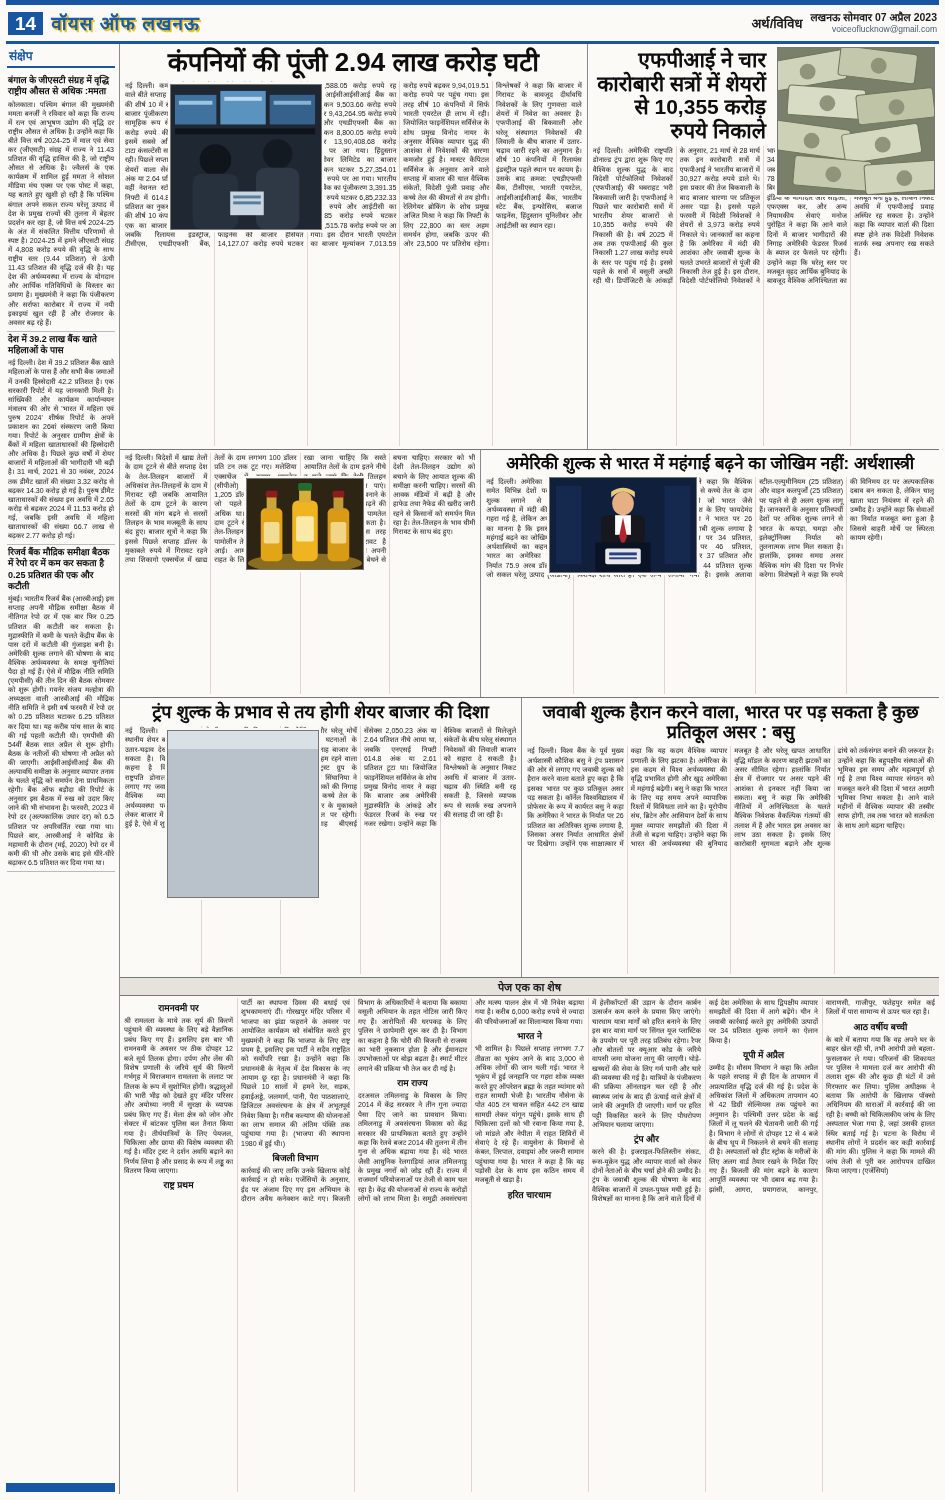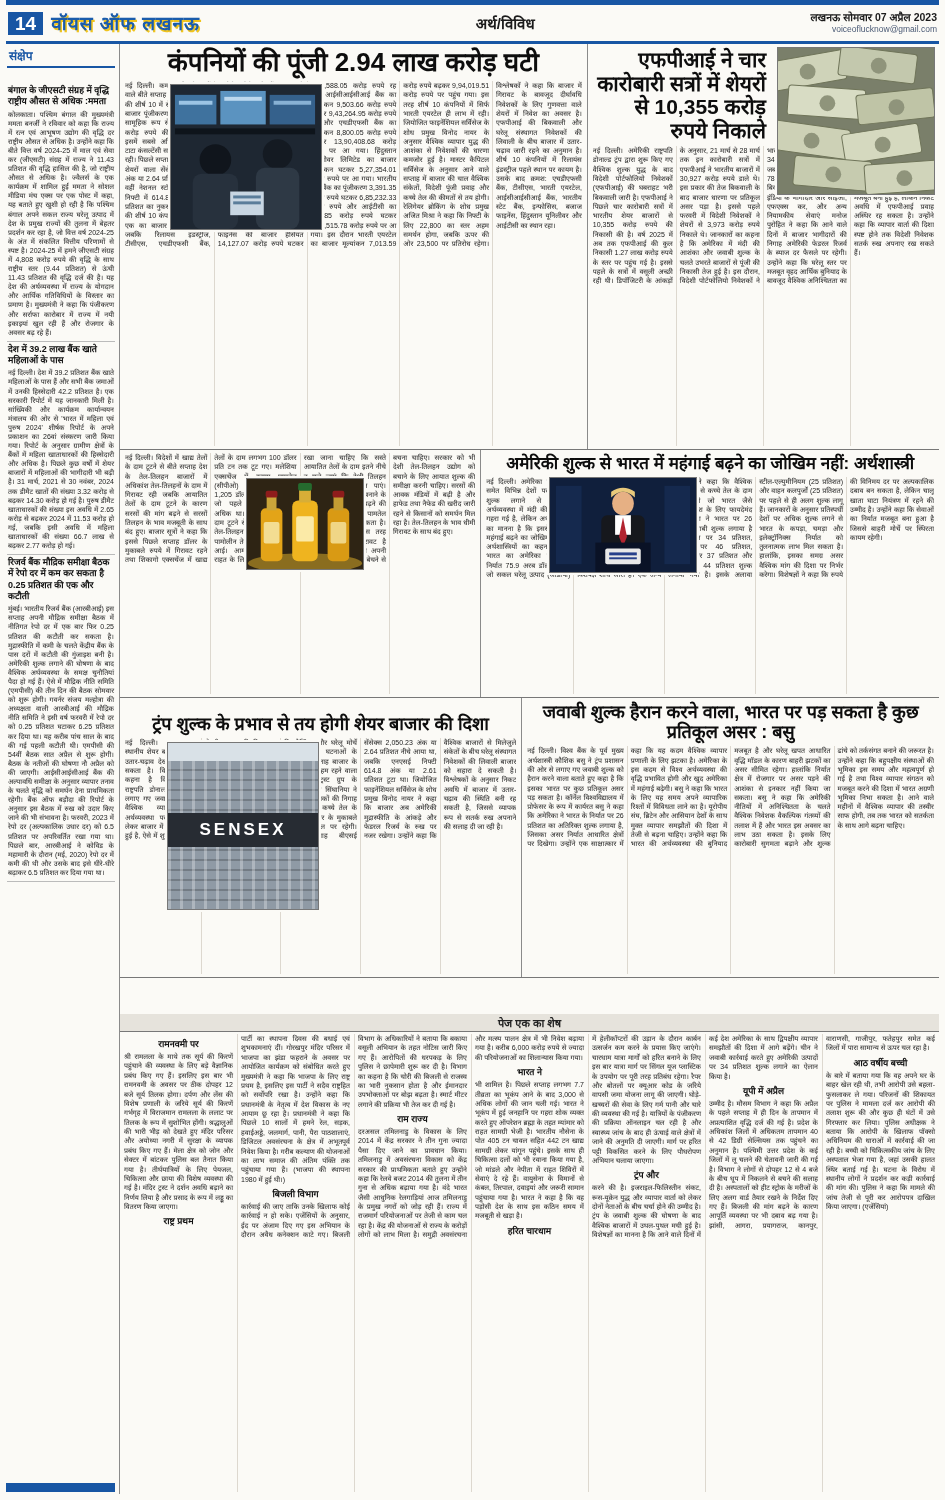--- a/index.html
+++ b/index.html
@@ -3,46 +3,46 @@
 <meta charset="utf-8">
 <style>
   * { margin:0; padding:0; box-sizing:border-box; }
   body { background:#d9d6cf; font-family:"Liberation Sans","DejaVu Sans",sans-serif; }
   .page { width:945px; height:1500px; margin:0 auto; background:#fbfaf6; overflow:hidden; position:relative; padding:0 6px; }
 
   
   .masthead { border-top:5px solid #1856a4; border-bottom:3px solid #1856a4; height:44px; display:flex; align-items:center; gap:8px; padding:3px 2px; }
   .pagenum { background:#1856a4; color:#fff; font-weight:bold; font-size:19px; padding:2px 7px; line-height:1; }
   .papername { color:#1a5cab; font-size:19px; font-weight:bold; letter-spacing:1px; text-shadow:1.5px 1.5px 0 #f0c41e; white-space:nowrap; }
-  .sectionname { flex:1; text-align:center; font-weight:bold; font-size:15px; color:#1b1b1b; }
+  .sectionname { flex:1; text-align:right; font-weight:bold; font-size:13px; color:#1b1b1b; }
   .mast-right { text-align:right; line-height:1.25; }
   .dateline { font-size:10.5px; font-weight:bold; color:#1b1b1b; }
   .email { font-size:8.5px; color:#4a5a75; }
 
   
   .content { display:flex; height:1450px; }
   .sidebar { width:114px; border-right:1px solid #8a8a8a; padding:2px 4px 14px 1px; overflow:hidden; position:relative; }
   .main { flex:1; display:flex; flex-direction:column; min-width:0; }
 
-  .sb-header { color:#1856a4; font-weight:bold; font-size:12px; border-bottom:2px solid #1856a4; padding:1px 2px 2px; margin-bottom:15px; }
+  .sb-header { color:#1856a4; font-weight:bold; font-size:12px; border-bottom:2px solid #1856a4; padding:1px 2px 2px; margin-bottom:5px; }
   .sb-item { border-bottom:1px solid #bbb; padding:2px 1px 4px; }
   .sb-item h3 { font-size:9px; line-height:1.25; color:#111; margin-bottom:2px; }
   .sb-item .sb-body { font-size:7px; line-height:1.3; text-align:justify; color:#1c1c1c; display:block; }
   .sb-bottombar { position:absolute; left:0; right:4px; bottom:2px; height:9px; background:#1856a4; }
 
   
   .row { display:flex; border-bottom:1px solid #777; min-height:0; }
   .row1 { height:406px; }
   .row2 { height:248px; }
   .row3 { height:280px; }
   article { position:relative; padding:3px 5px; overflow:hidden; display:flex; flex-direction:column; }
   .vsep { border-left:1px solid #8a8a8a; }
   .a1 { width:57%; }  .a2 { width:43%; }
   .a3 { width:44%; }  .a4 { width:56%; }
-  .a5 { width:49%;margin-top:12px; }  .a6 { width:51%; }
+  .a5 { width:49%; }  .a6 { width:51%; }
   article h1 { text-align:center; color:#0d0d0d; line-height:1.12; margin:1px 0 4px; }
   .a1 h1 { font-size:26px;text-align:center; }
   .a2 h1 { font-size:21px; text-align:right; padding-right:168px; }
   .a3 h1 { font-size:16px; }
   .a4 h1 { font-size:17px; }
   .a5 h1 { font-size:18px; }
   .a6 h1 { font-size:18px; }
   .body-cols { flex:1; min-height:0; text-align:justify; font-size:7px; line-height:1.33; color:#1b1b1b; column-gap:7px; column-rule:1px solid #ddd8cf; overflow:hidden; }
   .cols-4 { column-count:4; } .cols-5 { column-count:5; }
 
@@ -54,21 +54,21 @@
   .photo-a3 { left:126px; top:28px; width:118px; height:92px; }
   .photo-a4 { left:68px; top:27px; width:148px; height:96px; }
   .photo-a5 { left:47px; top:32px; width:152px; height:168px; background:#b9c2ca; }
   .bldg-sky { height:18px; background:#d9e1e7; }
   .bldg-body { position:relative; height:150px; background-color:#8f9aa5;
     background-image:repeating-linear-gradient(90deg, rgba(255,255,255,.28) 0 3px, transparent 3px 12px),
                      repeating-linear-gradient(0deg, rgba(0,0,0,.20) 0 2px, transparent 2px 10px); }
   .bldg-sign { position:absolute; top:52px; left:0; right:0; background:#272c33; color:#fff; font-weight:bold; font-size:17px; text-align:center; letter-spacing:3px; padding:7px 0; }
 
   
-  .cont-bar { height:18px; background:#e6e3dc; border-bottom:1px solid #777; text-align:center; font-weight:bold; font-size:11px; color:#222; line-height:18px;margin-top:36px; }
+  .cont-bar { height:18px; background:#e6e3dc; border-bottom:1px solid #777; text-align:center; font-weight:bold; font-size:11px; color:#222; line-height:18px; }
   .cont-body { flex:1; min-height:0; padding:2px 4px; column-count:7; column-gap:8px; column-rule:1px solid #ddd8cf; overflow:hidden; }
   .cont-item h3 { font-size:9px; text-align:center; margin:3px 0 2px; color:#111; }
   .cont-item .cont-text { font-size:7px; line-height:1.34; text-align:justify; color:#1c1c1c; display:block; }
 </style>
 </head>
 <body>
 
 <div class="page">
 
   <header class="masthead">
@@ -219,23 +219,20 @@
       </div>
 
       <div class="row row3">
         <article class="a5">
           <h1>ट्रंप शुल्क के प्रभाव से तय होगी शेयर बाजार की दिशा</h1>
           <div class="body-cols cols-5">
             <span>नई दिल्ली। इस सप्ताह स्थानीय शेयर बाजारों में बड़े उतार-चढ़ाव देखने को मिल सकता है। विश्लेषकों का कहना है कि अमेरिकी राष्ट्रपति डोनाल्ड ट्रंप द्वारा लगाए गए जवाबी शुल्क के वैश्विक व्यापार और अर्थव्यवस्था पर असर को लेकर बाजार में आशंका बनी हुई है, ऐसे में शुल्क के प्रभाव से ही बाजार की दिशा तय होगी। इसके अलावा इसी सप्ताह भारतीय रिजर्व बैंक (आरबीआई) की मौद्रिक नीति समिति की बैठक भी होनी है। इसके अलावा अमेरिका के आंकड़ों और टीसीएस के तिमाही नतीजों से भी बाजार को दिशा मिलेगी। स्वस्तिका इन्वेस्टमार्ट लिमिटेड के शोध प्रमुख संतोष मीणा ने कहा कि वैश्विक और घरेलू मोर्चे पर कई बड़ी घटनाओं के चलते यह सप्ताह बाजार के लिए काफी अहम रहने वाला है। मास्टर ट्रस्ट ग्रुप के निदेशक पुनीत सिंघानिया ने कहा कि निवेशकों की निगाह वैश्विक रुख, कच्चे तेल के दाम और डॉलर के मुकाबले रुपये की चाल पर रहेगी। पिछले सप्ताह बीएसई सेंसेक्स 2,050.23 अंक या 2.64 प्रतिशत नीचे आया था, जबकि एनएसई निफ्टी 614.8 अंक या 2.61 प्रतिशत टूटा था। जियोजित फाइनेंशियल सर्विसेज के शोध प्रमुख विनोद नायर ने कहा कि बाजार अब अमेरिकी मुद्रास्फीति के आंकड़े और फेडरल रिजर्व के रुख पर नजर रखेगा। उन्होंने कहा कि वैश्विक बाजारों से मिलेजुले संकेतों के बीच घरेलू संस्थागत निवेशकों की लिवाली बाजार को सहारा दे सकती है। विश्लेषकों के अनुसार निकट अवधि में बाजार में उतार-चढ़ाव की स्थिति बनी रह सकती है, जिससे व्यापक रूप से सतर्क रुख अपनाने की सलाह दी जा रही है।</span>
           </div>
           <figure class="photo photo-a5">
             <div class="bldg-sky"></div>
-            <div class="bldg-body">
-              <div class="bldg-sign">SENSEX</div>
-            </div>
           </figure>
         </article>
 
         <article class="a6 vsep">
           <h1>जवाबी शुल्क हैरान करने वाला, भारत पर पड़ सकता है कुछ प्रतिकूल असर : बसु</h1>
           <div class="body-cols cols-4">
             <span>नई दिल्ली। विश्व बैंक के पूर्व मुख्य अर्थशास्त्री कौशिक बसु ने ट्रंप प्रशासन की ओर से लगाए गए जवाबी शुल्क को हैरान करने वाला बताते हुए कहा है कि इसका भारत पर कुछ प्रतिकूल असर पड़ सकता है। कॉर्नेल विश्वविद्यालय में प्रोफेसर के रूप में कार्यरत बसु ने कहा कि अमेरिका ने भारत के निर्यात पर 26 प्रतिशत का अतिरिक्त शुल्क लगाया है, जिसका असर निर्यात आधारित क्षेत्रों पर दिखेगा। उन्होंने एक साक्षात्कार में कहा कि यह कदम वैश्विक व्यापार प्रणाली के लिए झटका है। अमेरिका के इस कदम से विश्व अर्थव्यवस्था की वृद्धि प्रभावित होगी और खुद अमेरिका में महंगाई बढ़ेगी। बसु ने कहा कि भारत के लिए यह समय अपने व्यापारिक रिश्तों में विविधता लाने का है। यूरोपीय संघ, ब्रिटेन और आसियान देशों के साथ मुक्त व्यापार समझौतों की दिशा में तेजी से बढ़ना चाहिए। उन्होंने कहा कि भारत की अर्थव्यवस्था की बुनियाद मजबूत है और घरेलू खपत आधारित वृद्धि मॉडल के कारण बाहरी झटकों का असर सीमित रहेगा। हालांकि निर्यात क्षेत्र में रोजगार पर असर पड़ने की आशंका से इनकार नहीं किया जा सकता। बसु ने कहा कि अमेरिकी नीतियों में अनिश्चितता के चलते वैश्विक निवेशक वैकल्पिक गंतव्यों की तलाश में हैं और भारत इस अवसर का लाभ उठा सकता है। इसके लिए कारोबारी सुगमता बढ़ाने और शुल्क ढांचे को तर्कसंगत बनाने की जरूरत है। उन्होंने कहा कि बहुपक्षीय संस्थाओं की भूमिका इस समय और महत्वपूर्ण हो गई है तथा विश्व व्यापार संगठन को मजबूत करने की दिशा में भारत अग्रणी भूमिका निभा सकता है। आने वाले महीनों में वैश्विक व्यापार की तस्वीर साफ होगी, तब तक भारत को सतर्कता के साथ आगे बढ़ना चाहिए।</span>
           </div>
         </article>
       </div>

